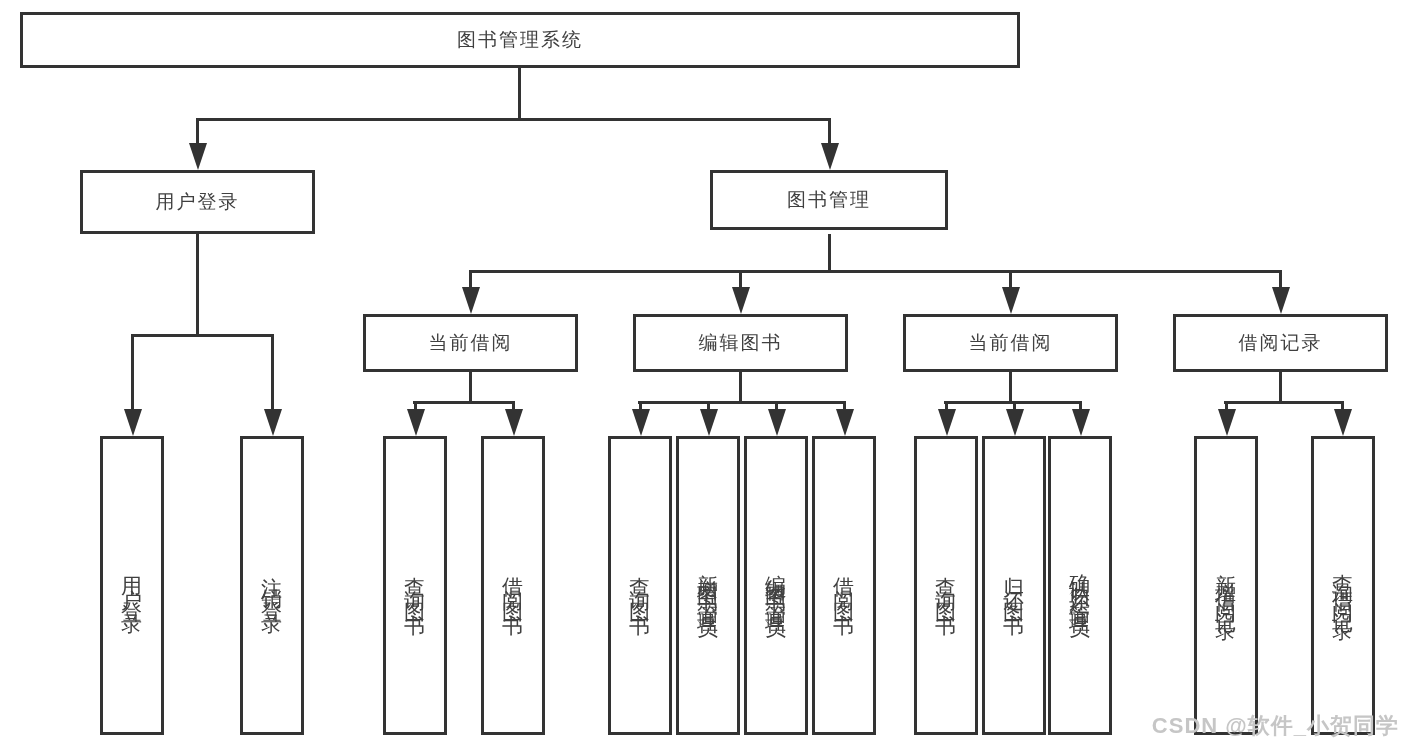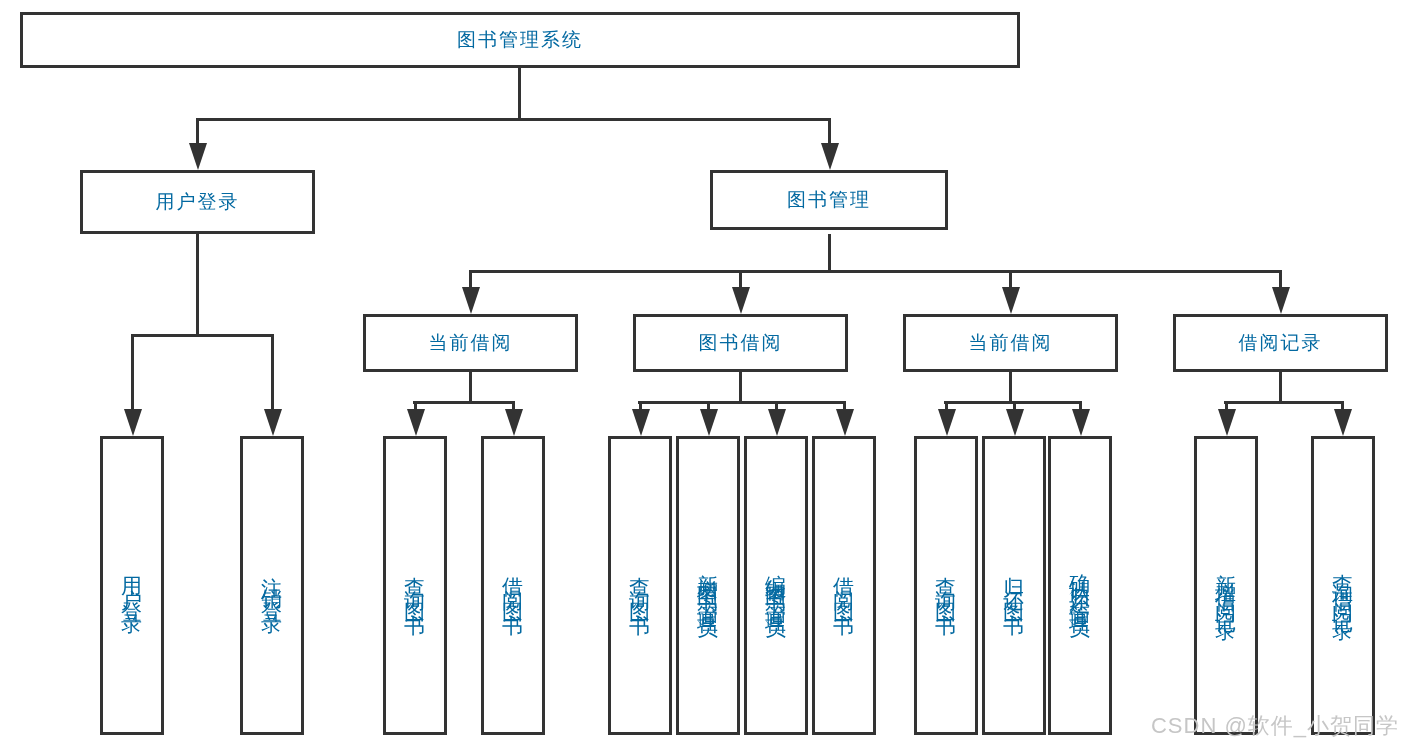--- a/index.html
+++ b/index.html
@@ -11,21 +11,21 @@
     overflow:hidden;
   }
   .box {
     position:absolute;
     box-sizing:border-box;
     border:3px solid #333333;
     background:#ffffff;
     display:flex;
     align-items:center;
     justify-content:center;
-    color:#0369a1;
+    color:#404040;
   }
   .h-label {
     font-size:19px;
     letter-spacing:2px;
     white-space:nowrap;
   }
   .leaf-label {
     writing-mode:vertical-lr;
     text-orientation:mixed;
     line-height:1;
@@ -44,20 +44,21 @@
     border-right:9px solid transparent;
     border-top:27px solid #333333;
   }
   .watermark {
     position:absolute;
     right:6px; bottom:6px;
     font-size:22px;
     color:#c6c6c6;
     letter-spacing:1px;
     white-space:nowrap;
+    font-weight:bold;
   }
 </style>
 </head>
 <body>
 
 <div class="canvas">
 
   <div class="box" style="left:20px; top:12px; width:1000px; height:56px;">
     <span class="h-label">图书管理系统</span>
   </div>
@@ -91,21 +92,21 @@
   <div class="vline" style="left:1279px; top:270px; height:20px;"></div>
   <div class="arrow" style="left:462px; top:287px;"></div>
   <div class="arrow" style="left:732px; top:287px;"></div>
   <div class="arrow" style="left:1002px; top:287px;"></div>
   <div class="arrow" style="left:1272px; top:287px;"></div>
 
   <div class="box" style="left:363px; top:314px; width:215px; height:58px;">
     <span class="h-label">当前借阅</span>
   </div>
   <div class="box" style="left:633px; top:314px; width:215px; height:58px;">
-    <span class="h-label">图书借阅</span>
+    <span class="h-label">编辑图书</span>
   </div>
   <div class="box" style="left:903px; top:314px; width:215px; height:58px;">
     <span class="h-label">当前借阅</span>
   </div>
   <div class="box" style="left:1173px; top:314px; width:215px; height:58px;">
     <span class="h-label">借阅记录</span>
   </div>
 
   <div class="vline" style="left:469px; top:372px; height:32px;"></div>
   <div class="hline" style="left:413px; top:401px; width:102px;"></div>

